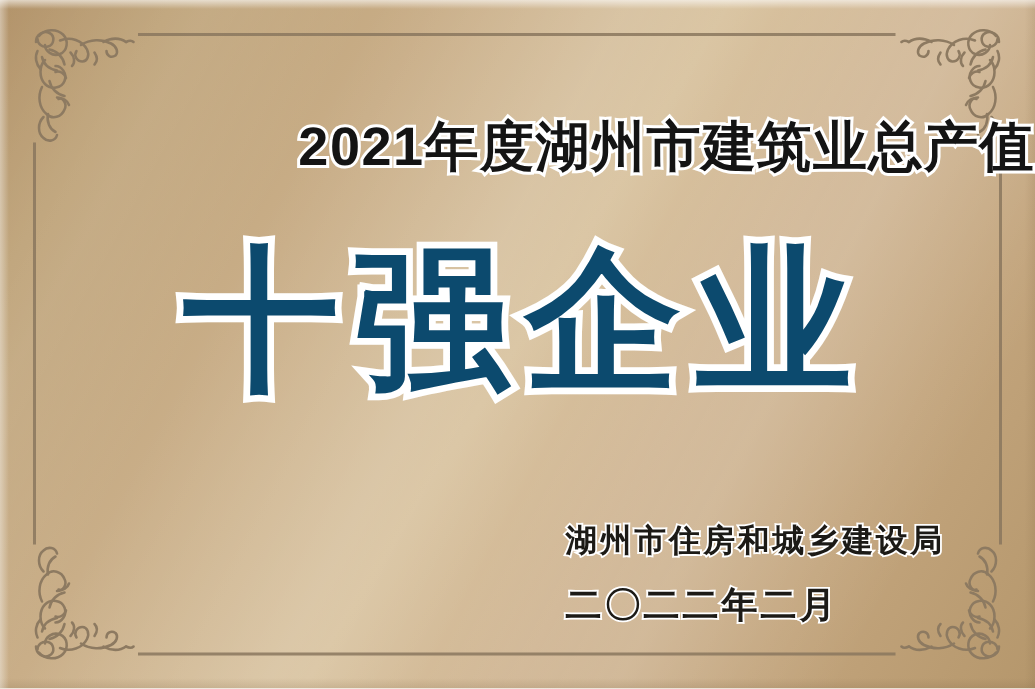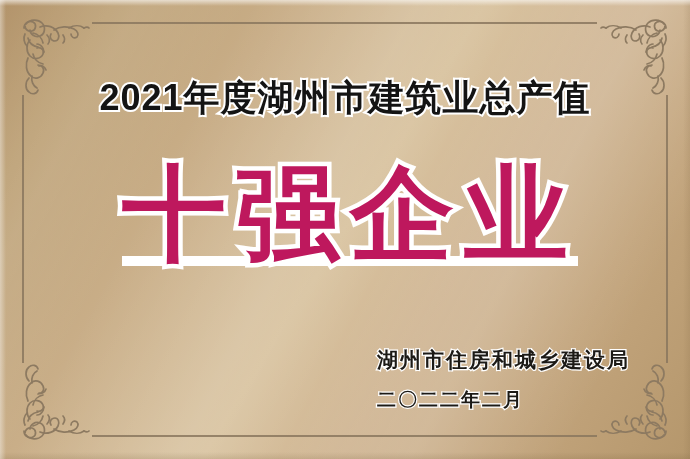--- a/index.html
+++ b/index.html
@@ -109,66 +109,65 @@
     position: absolute;
     inset: 0;
     z-index: 5;
   }
 
   .title {
     position: absolute;
     top: 74px;
     left: 0;
     right: 0;
-    text-align: center;
+    text-align: right;
     font-size: 36px;
     font-weight: bold;
     letter-spacing: 1px;
     color: #141414;
     -webkit-text-stroke: 4px #ffffff;
     paint-order: stroke fill;
     white-space: nowrap;
   }
 
   .headline {
     position: absolute;
     top: 160px;
     left: 0;
     right: 0;
     text-align: center;
     font-size: 104px;
     font-weight: bold;
     line-height: 1.05;
     letter-spacing: 10px;
     text-indent: 10px;
-    color: #be185d;
+    color: #0c4a6e;
     -webkit-text-stroke: 9px #ffffff;
     paint-order: stroke fill;
     white-space: nowrap;
-    text-decoration: underline;
   }
 
   .signoff {
     position: absolute;
     right: 60px;
     top: 346px;
     text-align: left;
     color: #1c1a16;
   }
   .signoff .org {
     font-size: 21px;
     font-weight: bold;
     letter-spacing: 2px;
     -webkit-text-stroke: 2.4px #ffffff;
     paint-order: stroke fill;
     white-space: nowrap;
   }
   .signoff .date {
     margin-top: 13px;
-    font-size: 19px;
+    font-size: 24px;
     font-weight: bold;
     letter-spacing: 2px;
     -webkit-text-stroke: 2.4px #ffffff;
     paint-order: stroke fill;
     white-space: nowrap;
   }
 </style>
 </head>
 <body>
 

